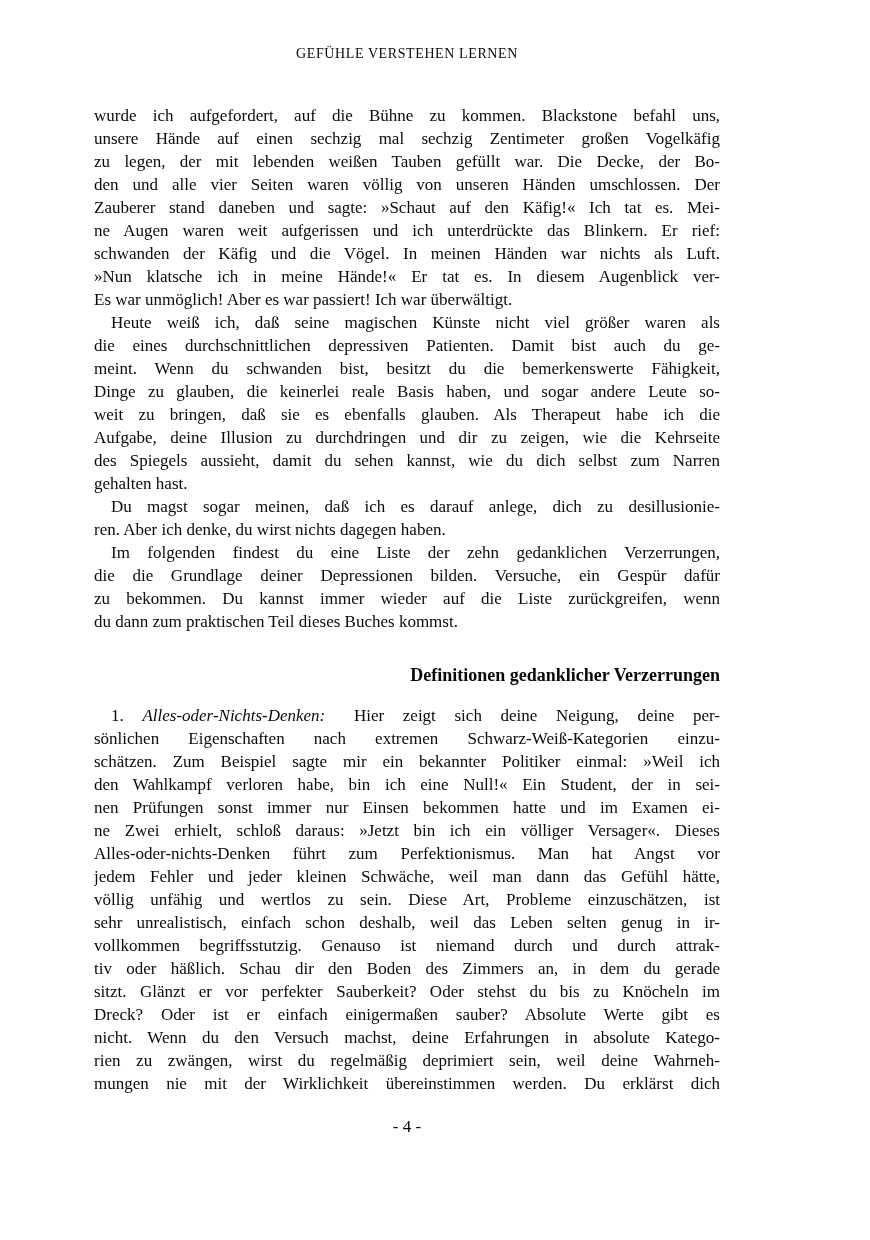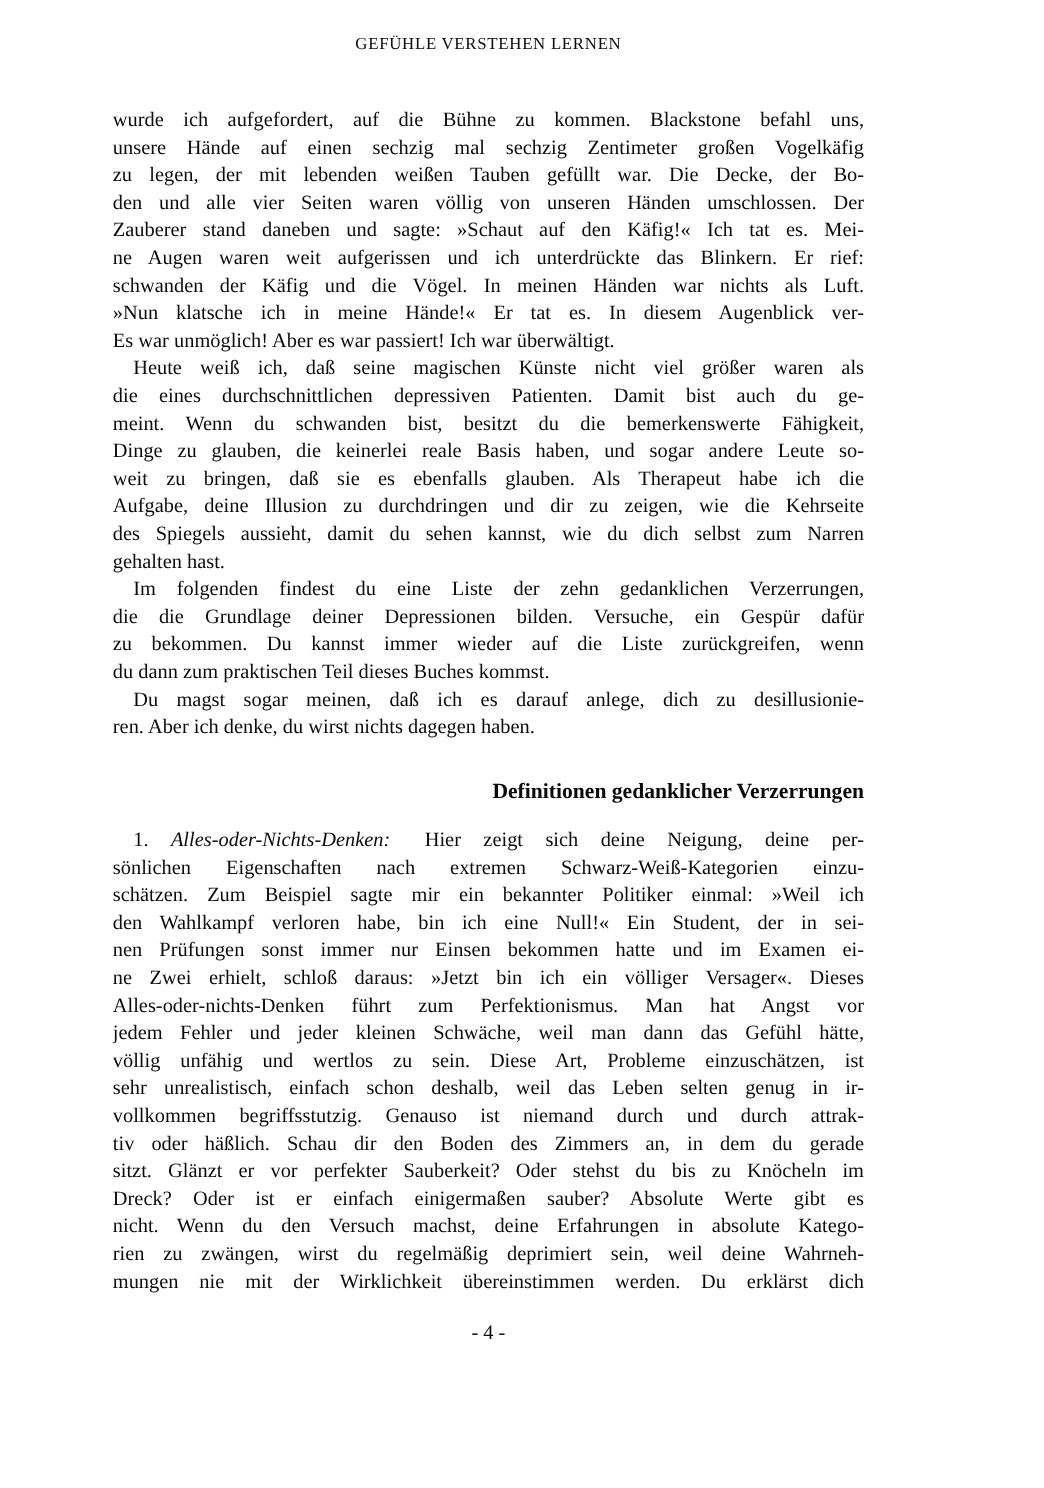--- a/index.html
+++ b/index.html
@@ -6,21 +6,21 @@
   .page {
     position: relative;
     width: 870px;
     height: 1240px;
     background: #ffffff;
     color: #0a0a0a;
     font-family: "Liberation Serif", "DejaVu Serif", serif;
     overflow: hidden;
   }
   .running-head {
-    padding-top: 30px;
+    padding-top: 46px;
     width: 626px;
     margin-left: 94px;
     text-align: center;
     font-size: 14px;
     letter-spacing: 0.6px;
     line-height: 16px;
     white-space: nowrap;
   }
   .text-block {
     width: 626px;
@@ -82,28 +82,28 @@
           <div class="line indent">Heute weiß ich, daß seine magischen Künste nicht viel größer waren als</div>
           <div class="line">die eines durchschnittlichen depressiven Patienten. Damit bist auch du ge-</div>
           <div class="line">meint. Wenn du schwanden bist, besitzt du die bemerkenswerte Fähigkeit,</div>
           <div class="line">Dinge zu glauben, die keinerlei reale Basis haben, und sogar andere Leute so-</div>
           <div class="line">weit zu bringen, daß sie es ebenfalls glauben. Als Therapeut habe ich die</div>
           <div class="line">Aufgabe, deine Illusion zu durchdringen und dir zu zeigen, wie die Kehrseite</div>
           <div class="line">des Spiegels aussieht, damit du sehen kannst, wie du dich selbst zum Narren</div>
           <div class="line last">gehalten hast.</div>
         </div>
         <div class="para">
+          <div class="line indent">Du magst sogar meinen, daß ich es darauf anlege, dich zu desillusionie-</div>
+          <div class="line last">ren. Aber ich denke, du wirst nichts dagegen haben.</div>
+        </div>
+        <div class="para">
           <div class="line indent">Im folgenden findest du eine Liste der zehn gedanklichen Verzerrungen,</div>
           <div class="line">die die Grundlage deiner Depressionen bilden. Versuche, ein Gespür dafür</div>
           <div class="line">zu bekommen. Du kannst immer wieder auf die Liste zurückgreifen, wenn</div>
           <div class="line last">du dann zum praktischen Teil dieses Buches kommst.</div>
-        </div>
-        <div class="para">
-          <div class="line indent">Du magst sogar meinen, daß ich es darauf anlege, dich zu desillusionie-</div>
-          <div class="line last">ren. Aber ich denke, du wirst nichts dagegen haben.</div>
         </div>
       </div>
 
     <div class="section-heading">Definitionen gedanklicher Verzerrungen</div>
 
     <div class="list-item">
       <div class="line indent">
         <span>1.</span>
         <span class="term">Alles-oder-Nichts-Denken:</span><span class="gap"></span>
         <span>Hier zeigt sich deine Neigung, deine per-</span>

